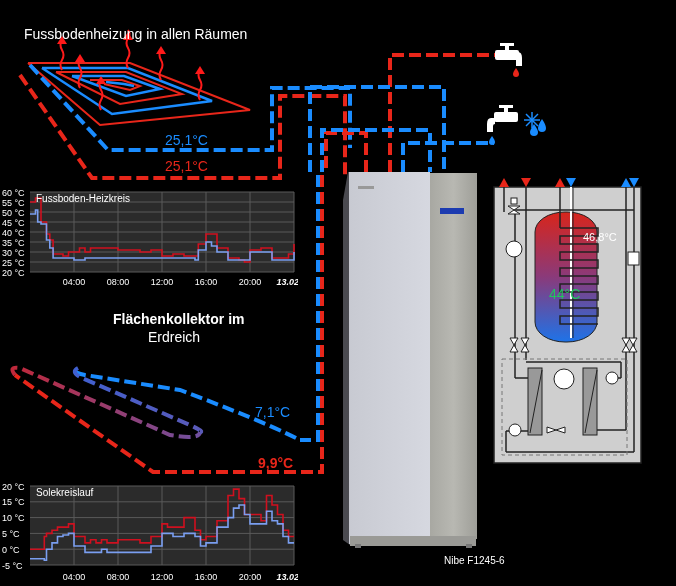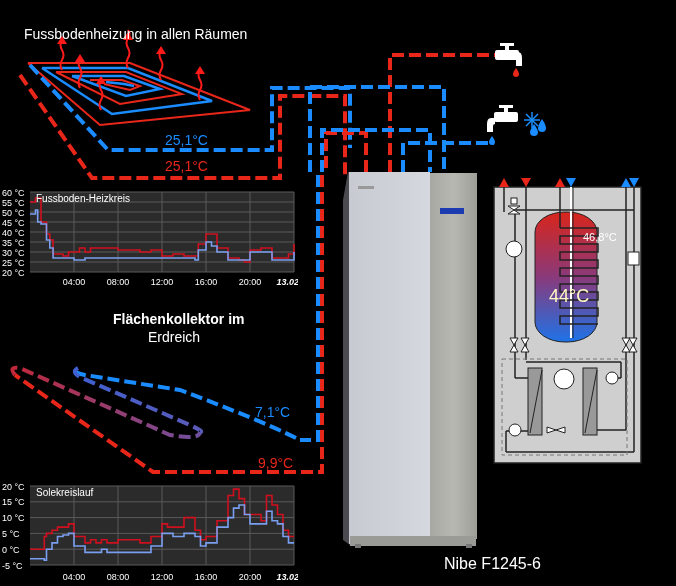--- a/index.html
+++ b/index.html
@@ -5,21 +5,21 @@
   html, body { margin:0; padding:0; background:#000; }
   body { width:676px; height:586px; position:relative; overflow:hidden;
          font-family:"Liberation Sans", sans-serif; color:#fff; }
   .abs { position:absolute; }
   .lbl { position:absolute; font-size:14px; white-space:nowrap; }
   .title { font-size:14px; color:#fff; }
   .temp-blue { color:#1a8cff; font-size:14px; }
   .temp-red { color:#e8261a; font-size:14px; }
   svg text { font-family:"Liberation Sans", sans-serif; }
   .chart-box { position:absolute; }
-  .unit-label { font-size:16px; color:#fff; }
+  .unit-label { font-size:10px; color:#fff; }
 </style>
 </head>
 <body>
 
 <svg class="abs" style="left:0;top:0" width="676" height="586">
   <defs>
     <linearGradient id="tankGrad" x1="0" y1="0" x2="0" y2="1">
       <stop offset="0%" stop-color="#d8251b"></stop>
       <stop offset="50%" stop-color="#8a3a7a"></stop>
       <stop offset="100%" stop-color="#1e73e8"></stop>
@@ -186,23 +186,23 @@
     <path d="M542,119 q-4,6 -4,9 a4,4 0 0 0 8,0 q0,-3 -4,-9z"></path>
   </g>
 </svg>
 
 <div class="lbl title" style="left:24px;top:26px;">Fussbodenheizung in allen Räumen</div>
 <div class="lbl temp-blue" style="left:165px;top:132px;">25,1°C</div>
 <div class="lbl temp-red" style="left:165px;top:158px;">25,1°C</div>
 <div class="lbl title" style="left:113px;top:311px;font-weight:bold;">Flächenkollektor im</div>
 <div class="lbl title" style="left:148px;top:329px;text-align:center;">Erdreich</div>
 <div class="lbl temp-blue" style="left:255px;top:404px;">7,1°C</div>
-<div class="lbl temp-red" style="left:258px;top:455px;">9,9°C</div>
+<div class="lbl temp-red" style="left:258px;top:455px;font-weight:bold;">9,9°C</div>
 <div class="lbl" style="left:544px;top:231px;font-size:11px;color:#fff;margin-left:39px;">46,8°C</div>
-<div class="lbl" style="left:549px;top:286px;font-size:18px;color:#fef9c3;">44°C</div>
+<div class="lbl" style="left:549px;top:286px;font-size:14px;color:#22c55e;">44°C</div>
 <div class="lbl unit-label" style="left:444px;top:555px;">Nibe F1245-6</div>
 
 <svg class="chart-box" id="chart0" style="left:0;top:187px" width="298" height="100">
     <rect x="30" y="5" width="264" height="80" fill="#2b2b2b"></rect>
     <line x1="30" x2="294" y1="5" y2="5" stroke="#5a5a5a" stroke-width="1"></line>
     <text x="2" y="8.5" fill="#fff" font-size="9">60 °C</text>
     <line x1="30" x2="294" y1="15" y2="15" stroke="#5a5a5a" stroke-width="1"></line>
     <text x="2" y="18.5" fill="#fff" font-size="9">55 °C</text>
     <line x1="30" x2="294" y1="25" y2="25" stroke="#5a5a5a" stroke-width="1"></line>
     <text x="2" y="28.5" fill="#fff" font-size="9">50 °C</text>

